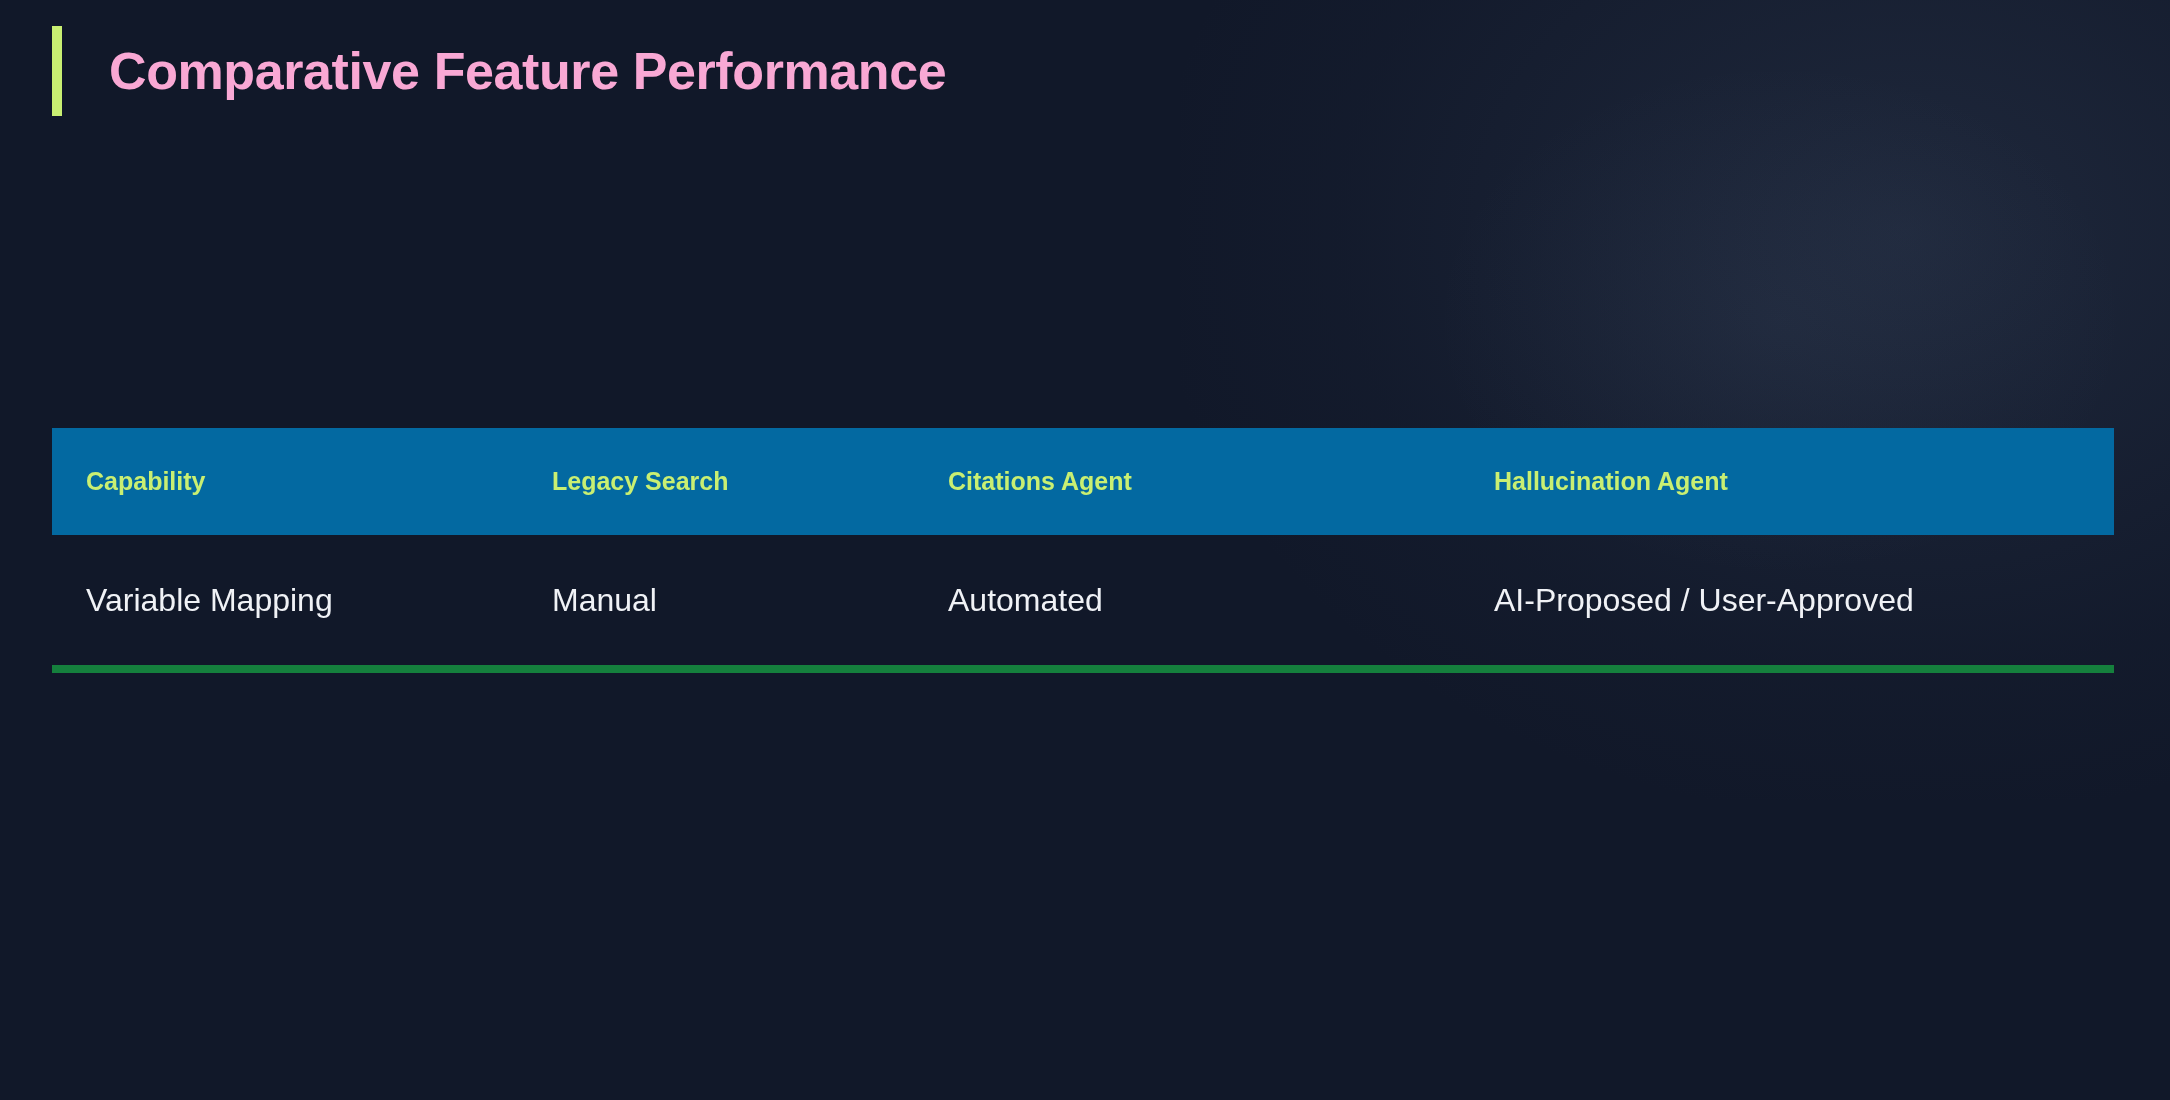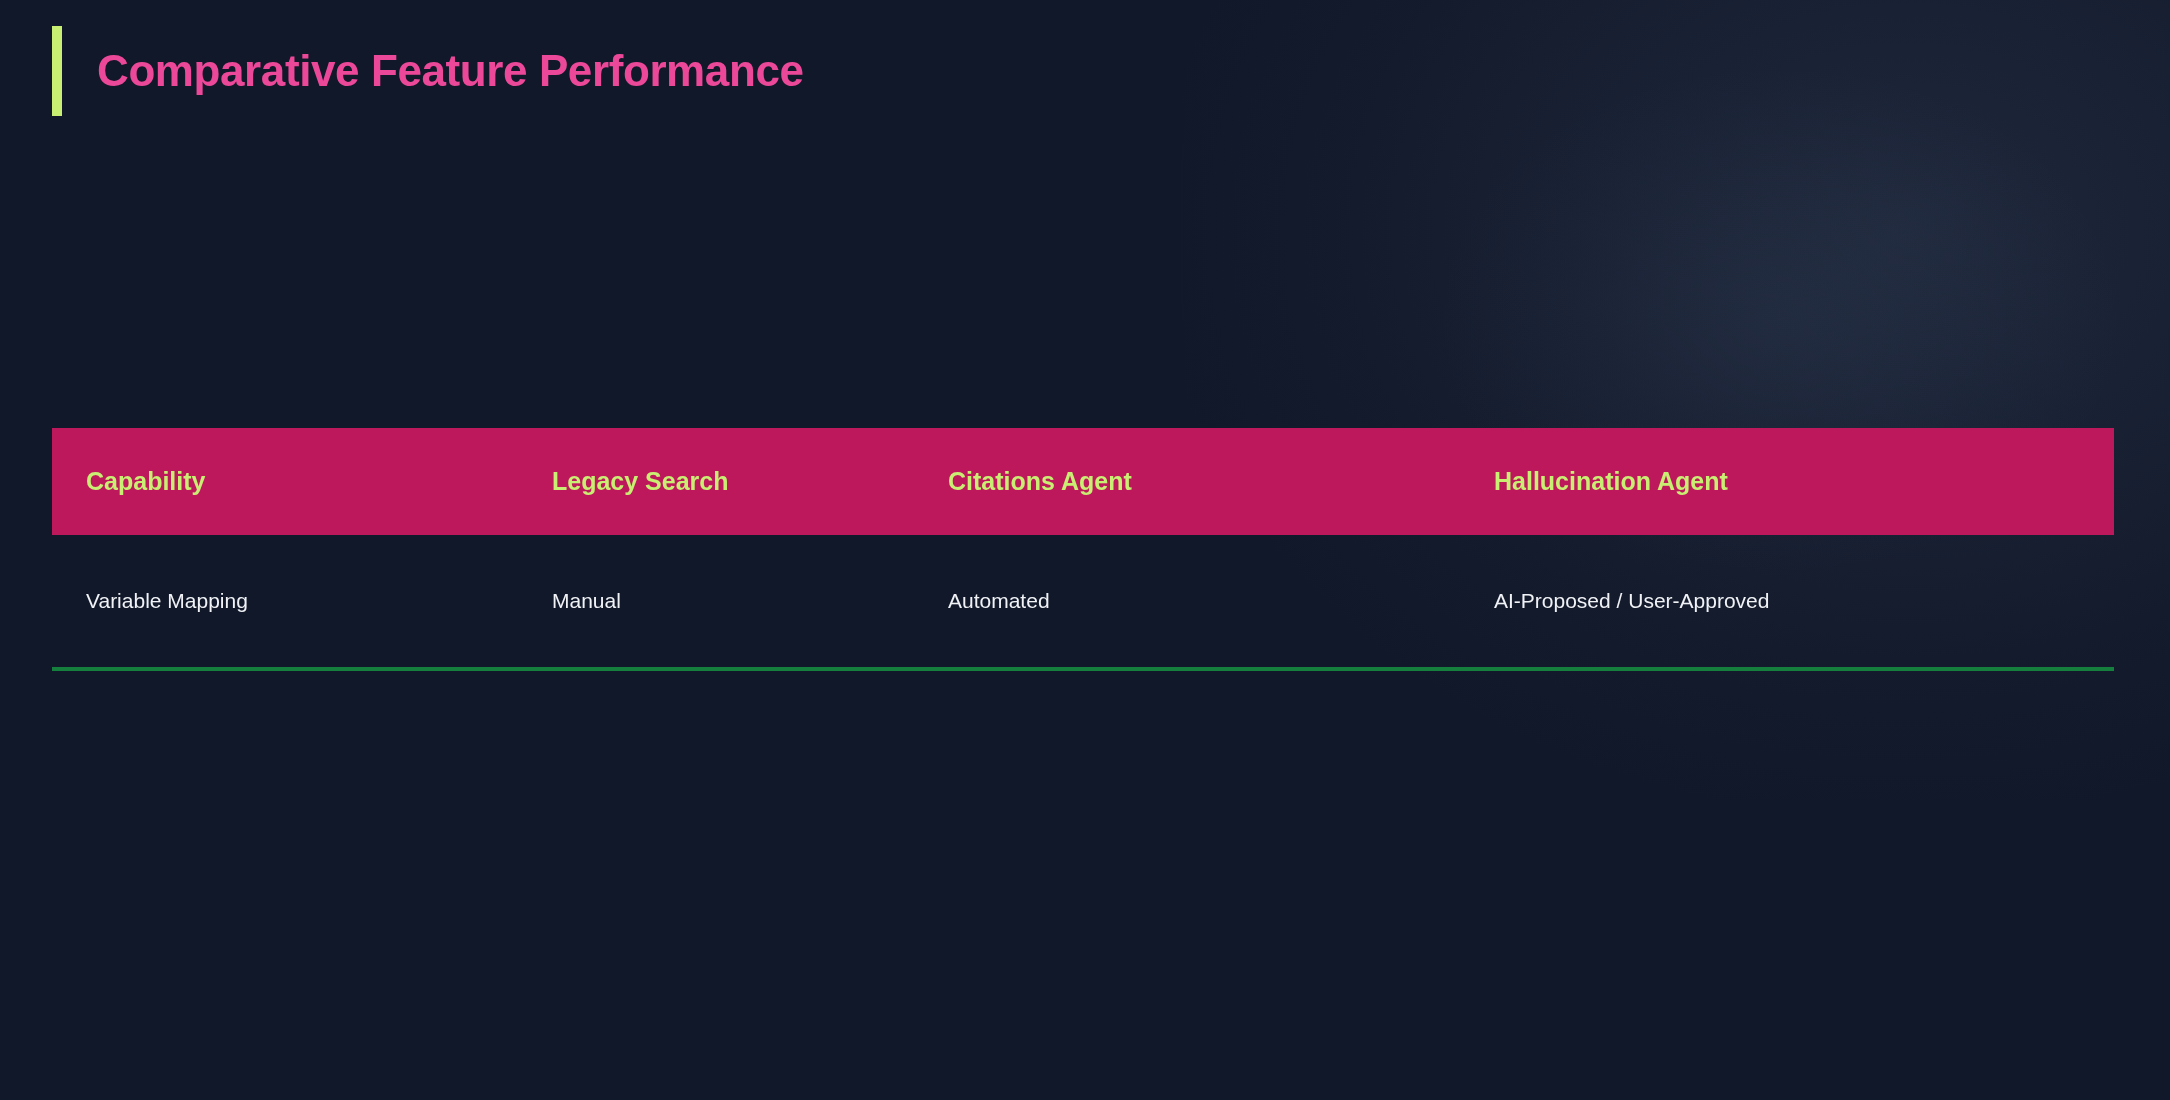--- a/index.html
+++ b/index.html
@@ -65,26 +65,26 @@
 
   .title-accent-bar {
     width: 10px;
     height: 90px;
     background-color: #c9ef72;
     flex: 0 0 auto;
     margin-top: 2px;
   }
 
   .page-title {
-    color: #ec4899;
-    font-size: 44px;
+    color: #f9a8d4;
+    font-size: 52px;
     font-weight: 700;
     letter-spacing: -0.4px;
     line-height: 94px;
-    margin-left: 35px;
+    margin-left: 47px;
     white-space: nowrap;
   }
 
   
   .table-wrap {
     position: absolute;
     left: 52px;
     top: 428px;
     width: 2062px;
   }
@@ -94,43 +94,43 @@
     border-collapse: collapse;
     table-layout: fixed;
   }
 
   .feature-table col.c1 { width: 466px; }
   .feature-table col.c2 { width: 396px; }
   .feature-table col.c3 { width: 546px; }
   .feature-table col.c4 { width: 654px; }
 
   .feature-table thead tr {
-    background-color: #be185d;
+    background-color: #0369a1;
   }
 
   .feature-table thead th {
     color: #c9ef72;
     font-size: 25px;
     font-weight: 700;
     text-align: left;
     padding: 0 0 0 34px;
     height: 107px;
     vertical-align: middle;
     white-space: nowrap;
   }
 
   .feature-table tbody td {
     color: #f0f2f6;
-    font-size: 21px;
+    font-size: 32px;
     font-weight: 400;
     text-align: left;
     padding: 0 0 0 34px;
     height: 134px;
     vertical-align: middle;
-    border-bottom: 4px solid #15803d;
+    border-bottom: 8px solid #15803d;
     white-space: nowrap;
   }
 </style>
 </head>
 <body>
 
 <div class="bg-glow"></div>
 <div class="bg-glow-2"></div>
 
 <div class="page">

